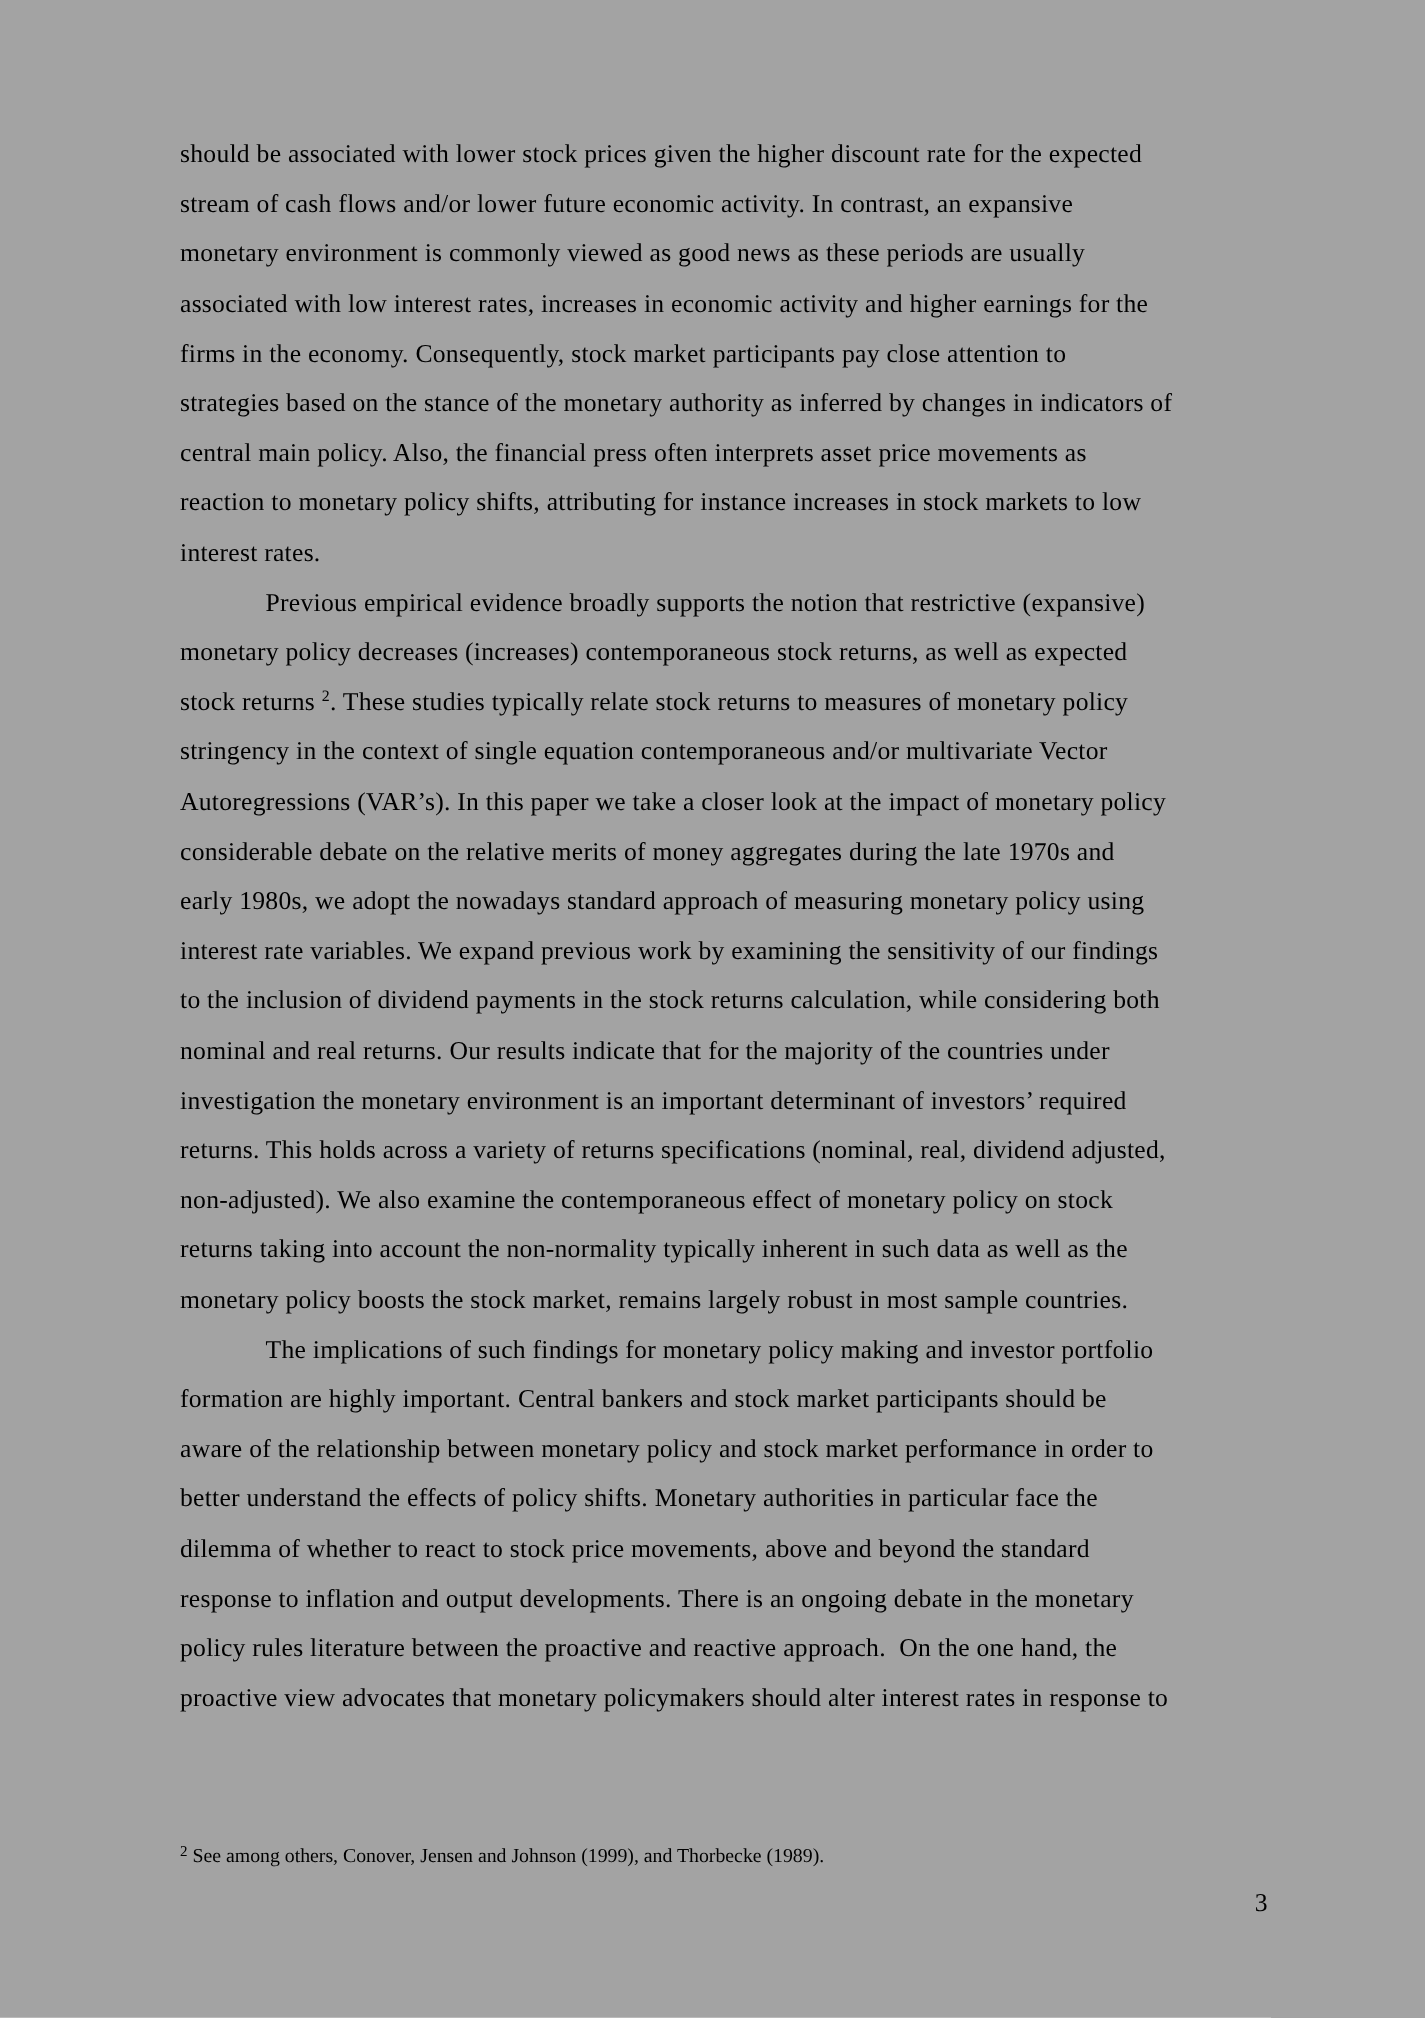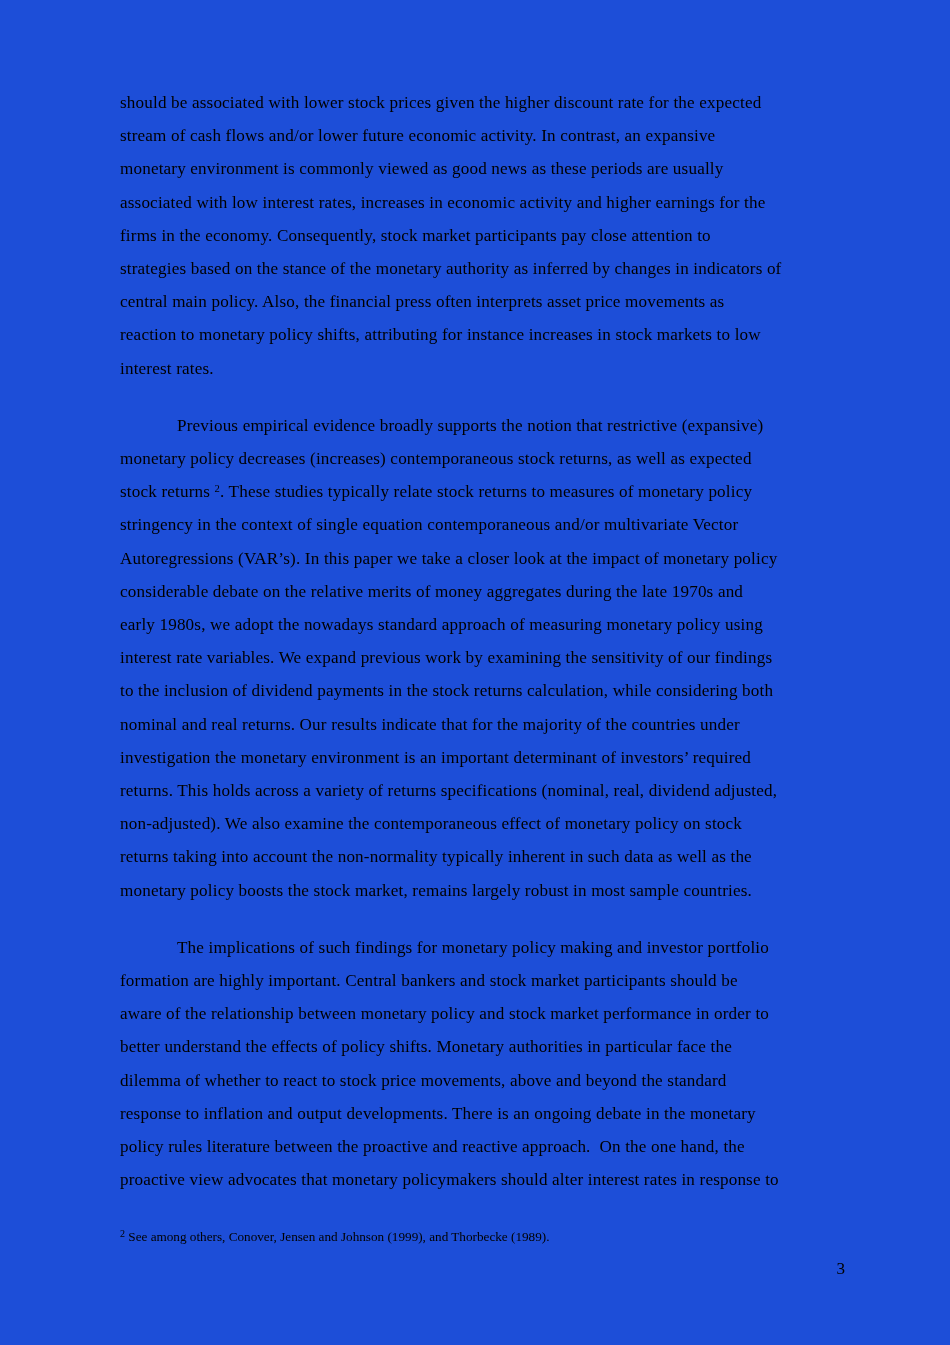--- a/index.html
+++ b/index.html
@@ -16,21 +16,21 @@
     overflow: hidden;
     -webkit-font-smoothing: antialiased;
   }
 
   #page {
     position: absolute;
     left: 0;
     top: 0;
     width: 950px;
     height: 1345px;
-    background: #1d4ed8;
+    background: #a3a3a3;
   }
 
   
   #body-text {
     position: absolute;
     left: 120px;
     top: 86px;
     width: 736px;
   }
 
@@ -43,21 +43,20 @@
     display: block;
     font-size: 17.1px;
     line-height: 33.2px;
     white-space: pre;
     letter-spacing: 0.01em;
   }
 
   
   .line.indent {
     text-indent: 57px;
-    margin-top: 24px;
   }
 
   sup.fn-ref {
     font-size: 0.62em;
     vertical-align: 0.52em;
     line-height: 0;
   }
 
   
   #footnote {

